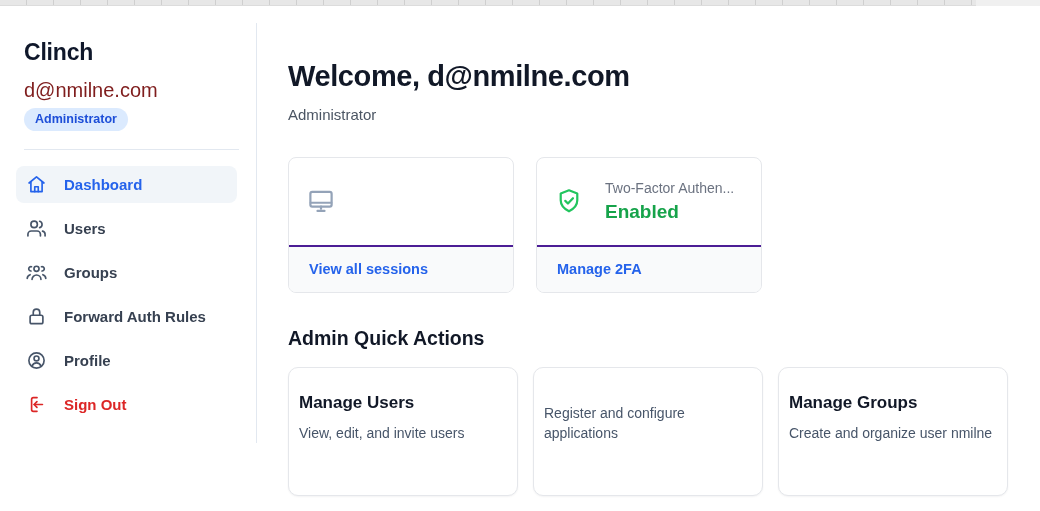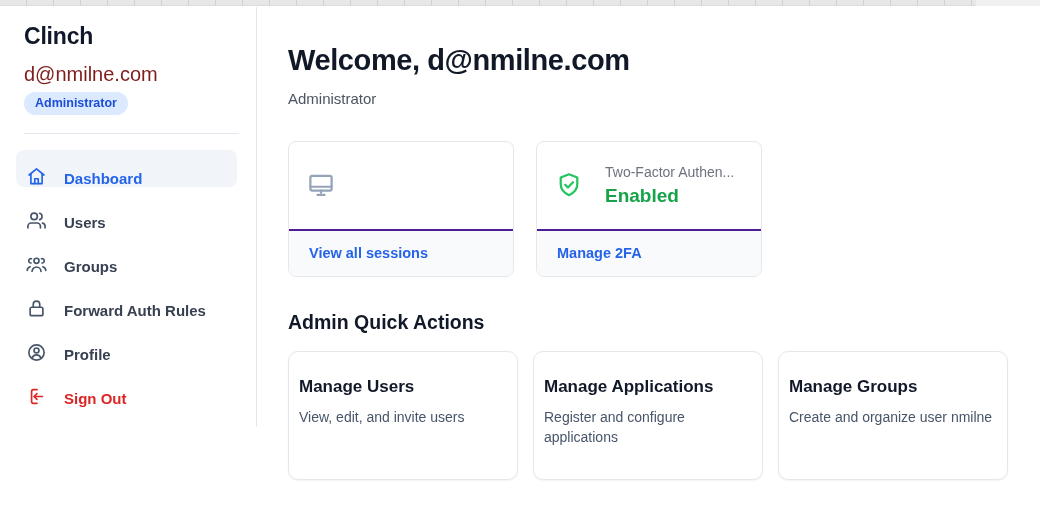--- a/index.html
+++ b/index.html
@@ -18,36 +18,36 @@
     background-image: repeating-linear-gradient(to right,
       transparent 0, transparent 26px, #cfcfcf 26px, #cfcfcf 27px);
     border-bottom: 1px solid #dcdcdc;
     z-index: 5;
   }
   .top-strip::after {
     content: ""; position: absolute; right: 0; top: 0; width: 64px; height: 6px;
     background: #f0f0f0;
   }
 
-  .app { display: flex; height: 427px; padding-top: 7px; }
+  .app { display: flex; height: 427px; padding-top: 7px; margin-top: 16px; }
 
   
   .sidebar { width: 257px; flex: none; border-right: 1px solid #e2e8f0; padding-top: 16px; }
   .brand { margin: 0 0 0 24px; font-size: 23px; font-weight: 700; color: #0f172a; letter-spacing: -0.2px; }
   .email { margin: 13px 0 0 24px; font-size: 20px; color: #7f1d1d; }
   .badge {
     display: inline-block; margin: 6px 0 0 24px;
     background: #dbeafe; color: #1d4ed8;
     font-size: 12.5px; font-weight: 700; line-height: 15px;
     padding: 4px 11px; border-radius: 999px;
   }
   .side-divider { border: none; border-top: 1px solid #e2e8f0; margin: 18px 17px 16px 24px; }
   .nav { padding: 0 19px 0 16px; }
   .nav-item {
-    display: flex; align-items: flex-end; gap: 17px;
+    display: flex; align-items: center; gap: 17px;
     height: 37px; padding: 0 10px; margin-bottom: 7px;
     border-radius: 8px; font-size: 15px; font-weight: 700;
     color: #374151; text-decoration: none; cursor: pointer;
   }
   .nav-item.active { background: #f1f5f9; color: #2563eb; }
   .nav-item.danger { color: #dc2626; }
   .nav-icon { width: 21px; height: 21px; flex: none; display: flex; color: #475569; }
   .nav-item.active .nav-icon { color: #2563eb; }
   .nav-item.danger .nav-icon { color: #dc2626; }
   .nav-icon svg { width: 21px; height: 21px; }
@@ -219,21 +219,20 @@
     <h3 class="qa-heading">Admin Quick Actions</h3>
 
     <div class="qa-row">
 
       <div class="qa-card">
         <h4 class="qa-title">Manage Users</h4>
         <p class="qa-desc">View, edit, and invite users</p>
       </div>
 
       <div class="qa-card">
-        <h4 class="qa-title">Manage Applications</h4>
         <p class="qa-desc">Register and configure applications</p>
       </div>
 
       <div class="qa-card">
         <h4 class="qa-title">Manage Groups</h4>
         <p class="qa-desc">Create and organize user nmilne</p>
       </div>
 
     </div>
   </main>

